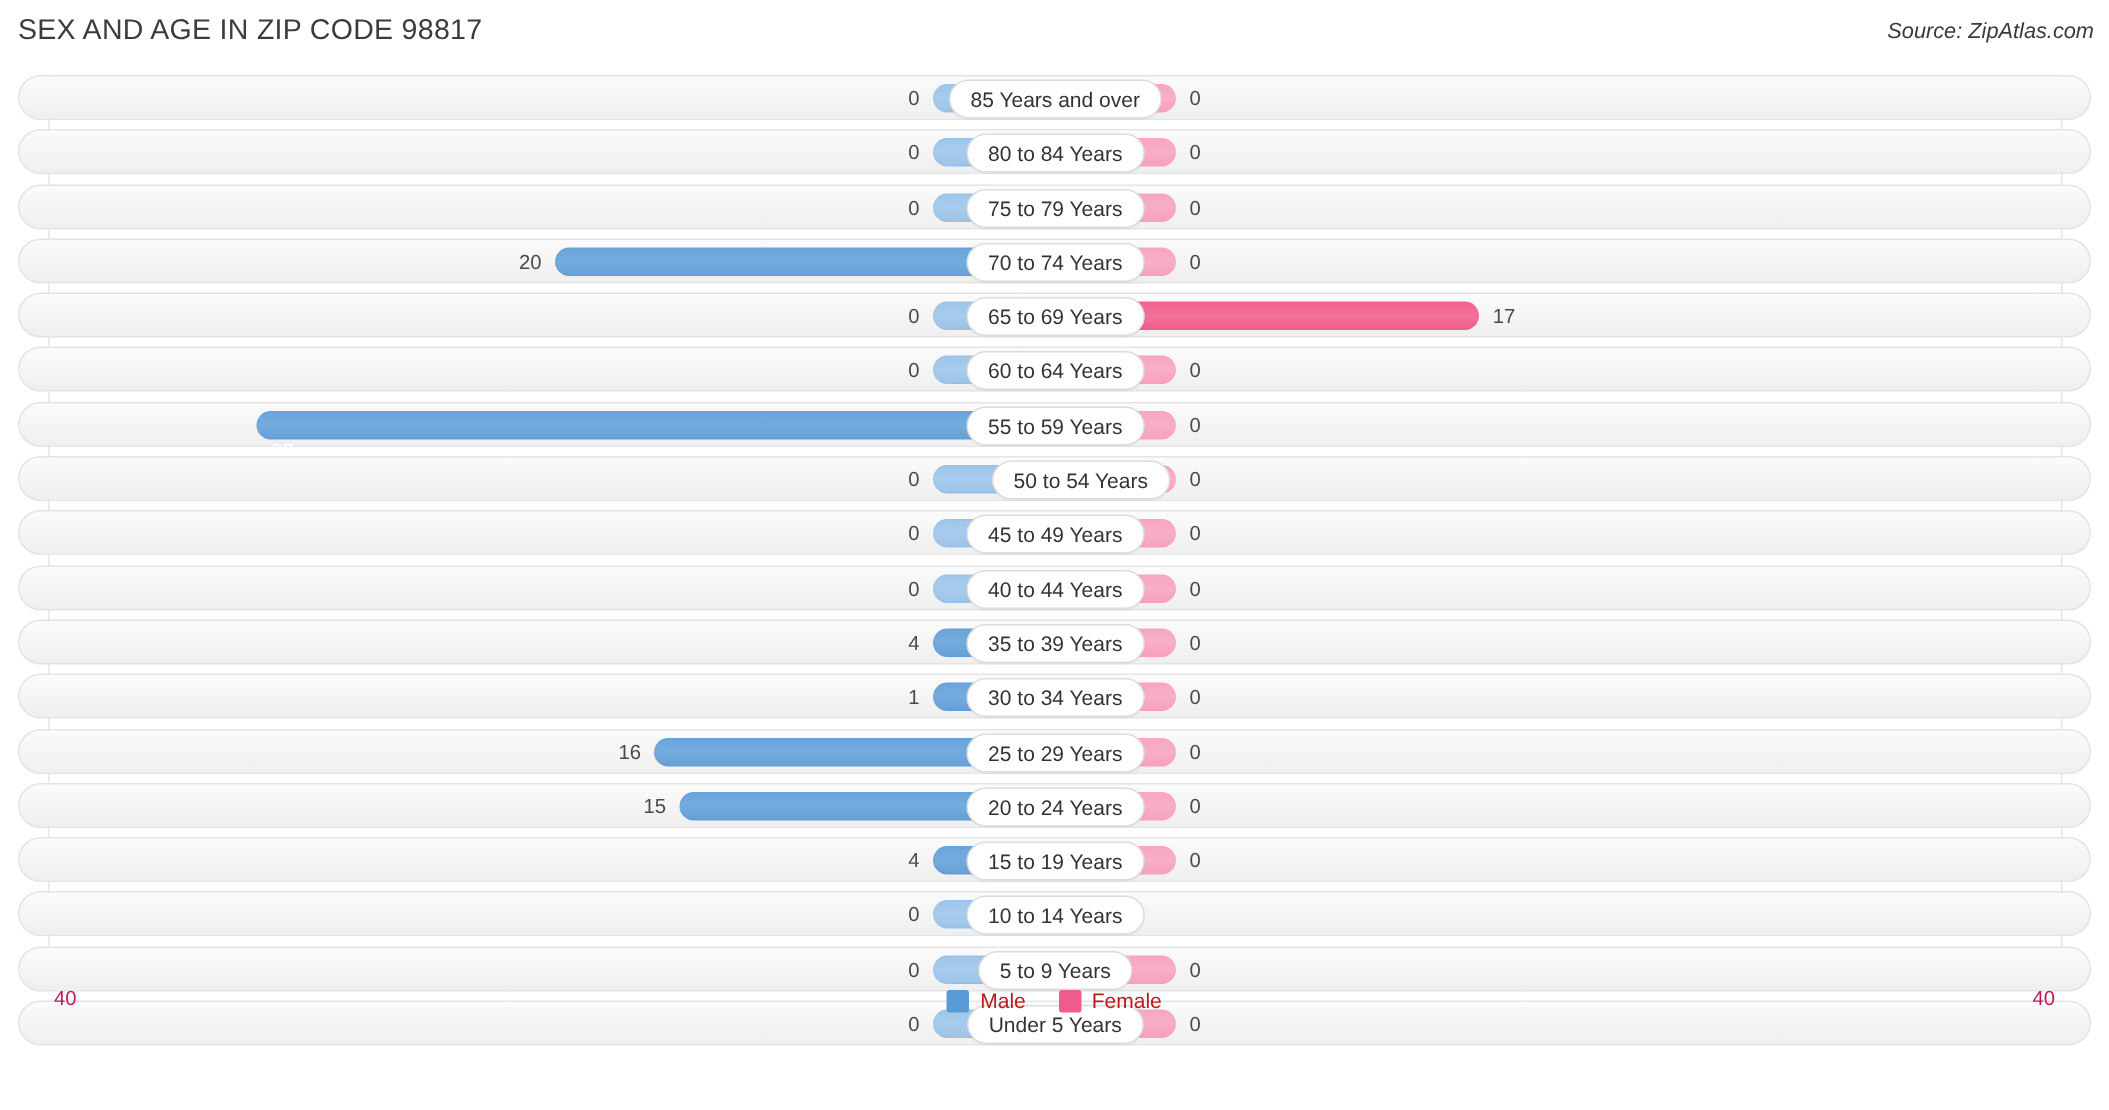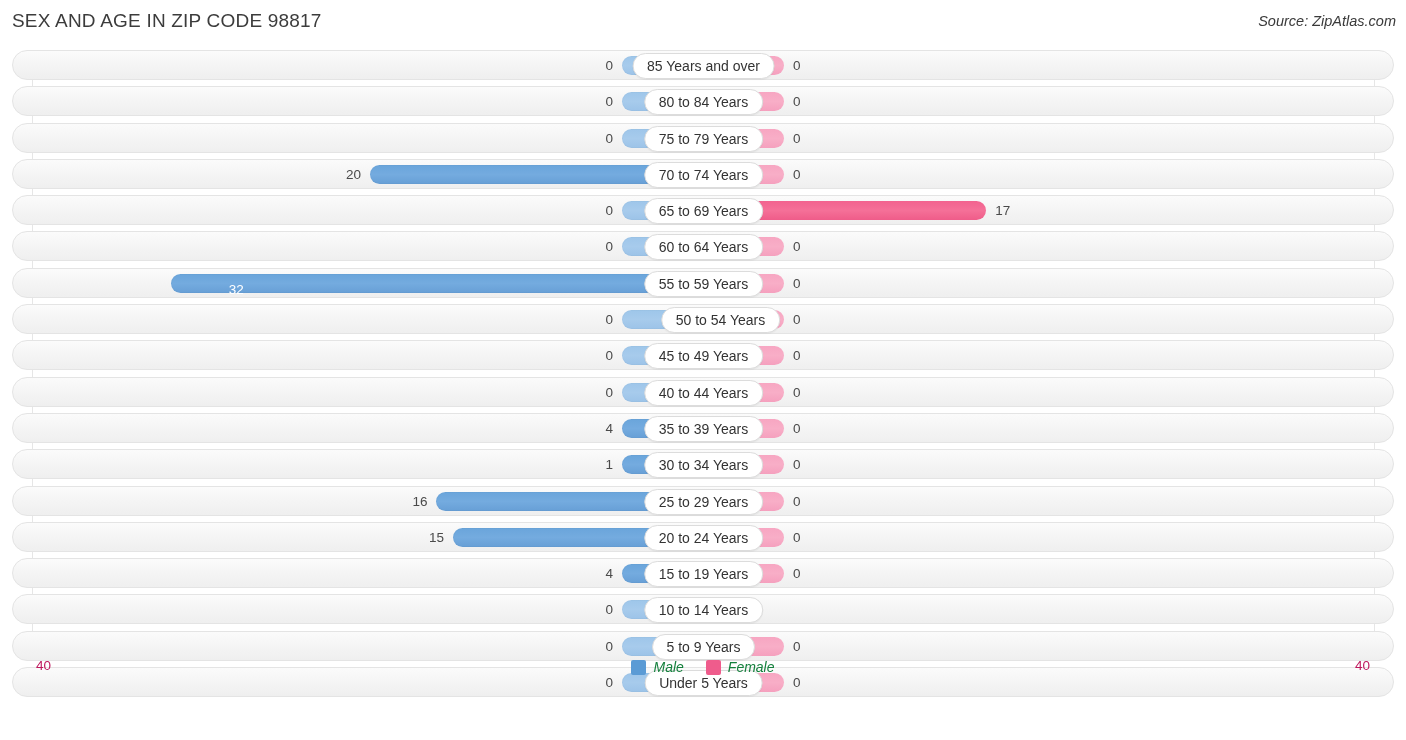--- a/index.html
+++ b/index.html
@@ -76,23 +76,23 @@
   .val {
     position: absolute; top: 7px;
     font-size: 13.5px; color: #4a4a4a;
     white-space: nowrap; line-height: 16px;
   }
   .val.male-val  { text-align: right; }
   .val.female-val{ text-align: left; }
 
   
   .inval {
-    position: absolute; top: 8px;
+    position: absolute; top: 19px;
     font-size: 13.5px; color: #ffffff;
-    line-height: 16px; white-space: nowrap; margin-left: 48px;
+    line-height: 16px; white-space: nowrap;
   }
   .inval.male-in  { left: 10px; }
   .inval.female-in{ right: 10px; }
 
   
   .pill {
     position: absolute;
     top: 2px; height: 26px;
     left: 50%;
     transform: translateX(-50%);
@@ -120,21 +120,21 @@
 
   .legend {
     position: absolute; left: 0; top: 604px; width: 1406px;
     display: flex; align-items: center; justify-content: center; gap: 22px;
     height: 26px;
   }
   .legend .item { display: flex; align-items: center; gap: 7px; }
   .legend .swatch { width: 15px; height: 15px; border-radius: 2px; }
   .legend .swatch.male   { background: #5b9bd5; }
   .legend .swatch.female { background: #ef5c8c; }
-  .legend .lbl { font-size: 14px; color: #15803d; font-style: italic; }
+  .legend .lbl { font-size: 14px; color: #b91c1c; }
 </style>
 </head>
 <body>
 
 <div id="app">
 
   <div class="header">
     <div class="chart-title">SEX AND AGE IN ZIP CODE 98817</div>
     <div class="source-note">Source: ZipAtlas.com</div>
   </div>

